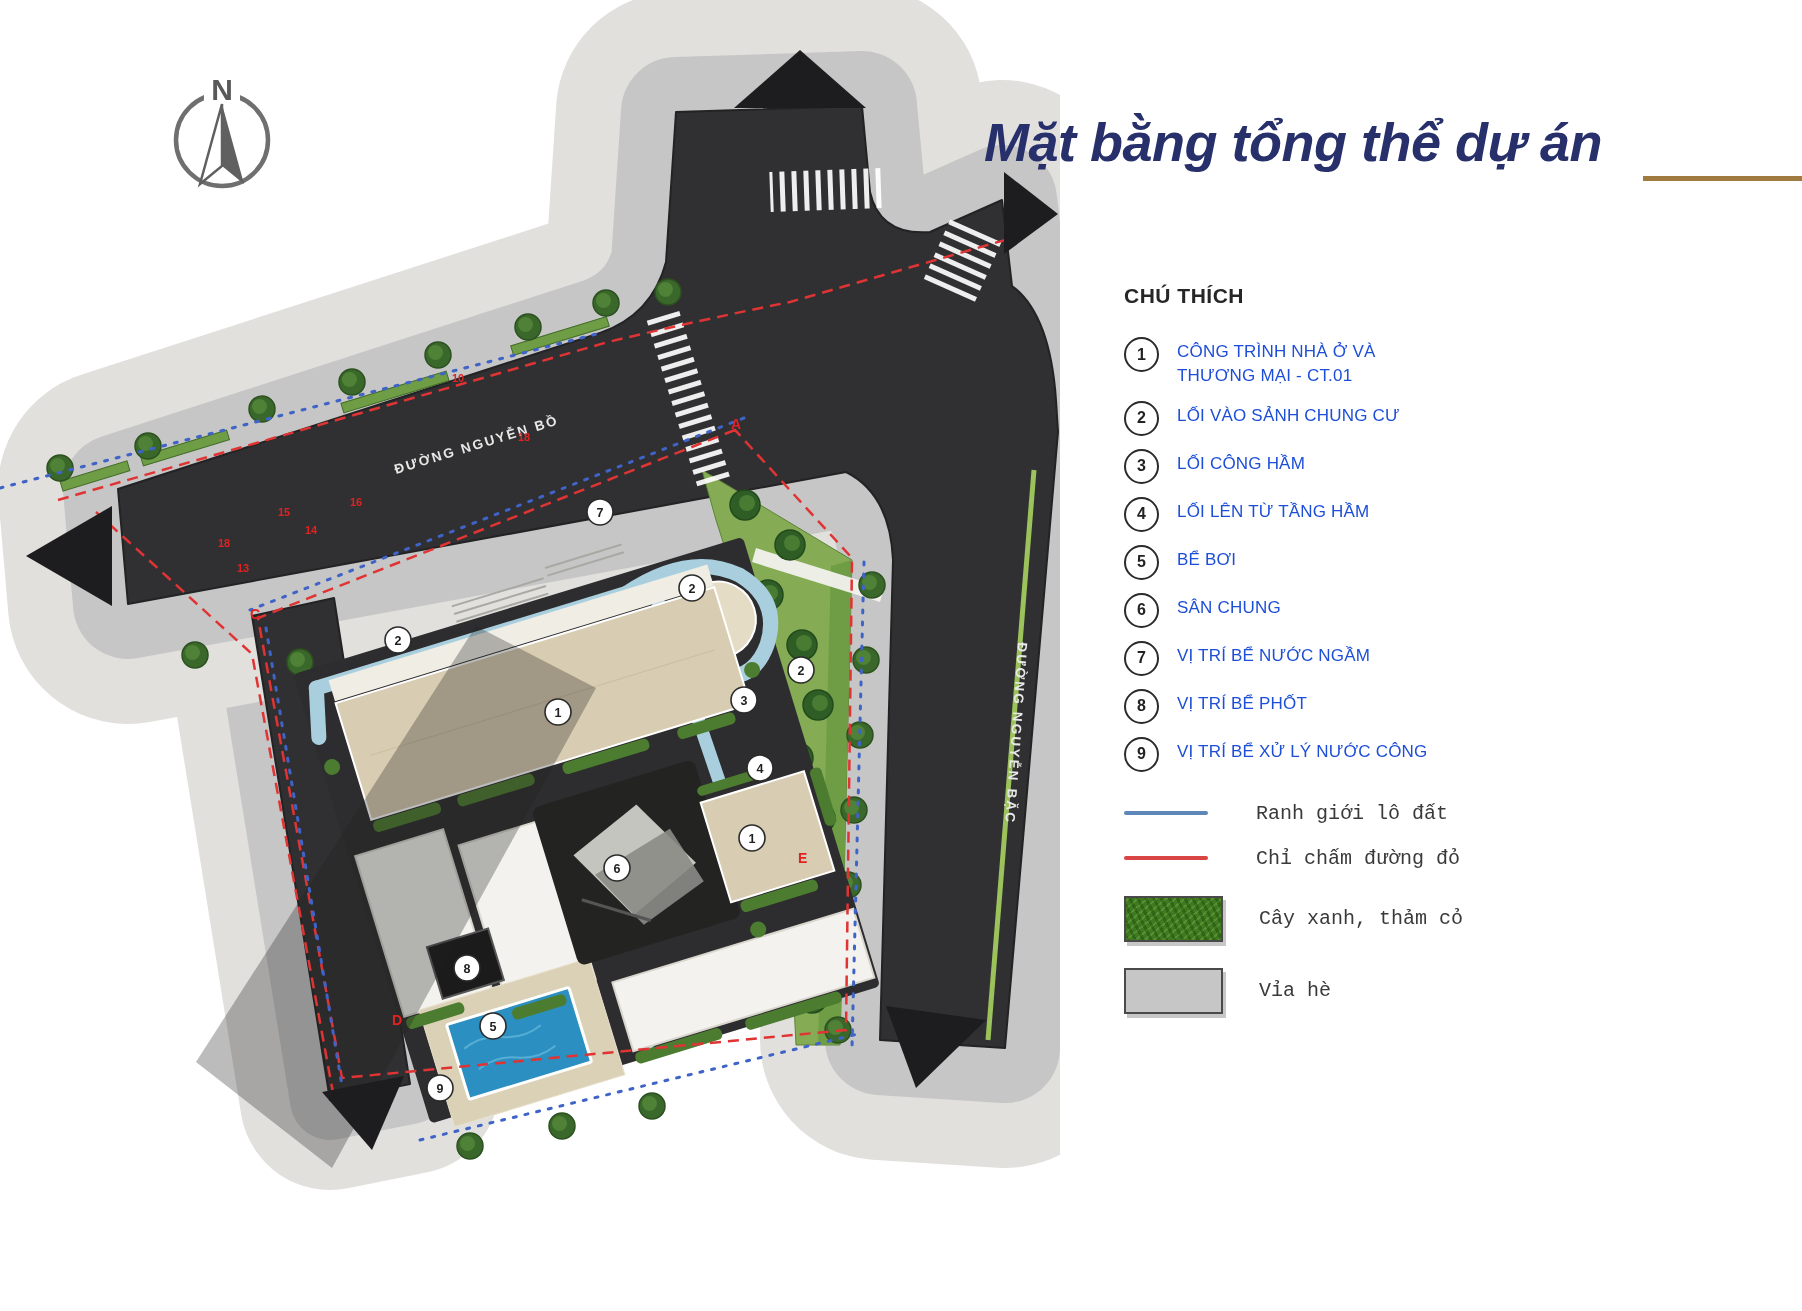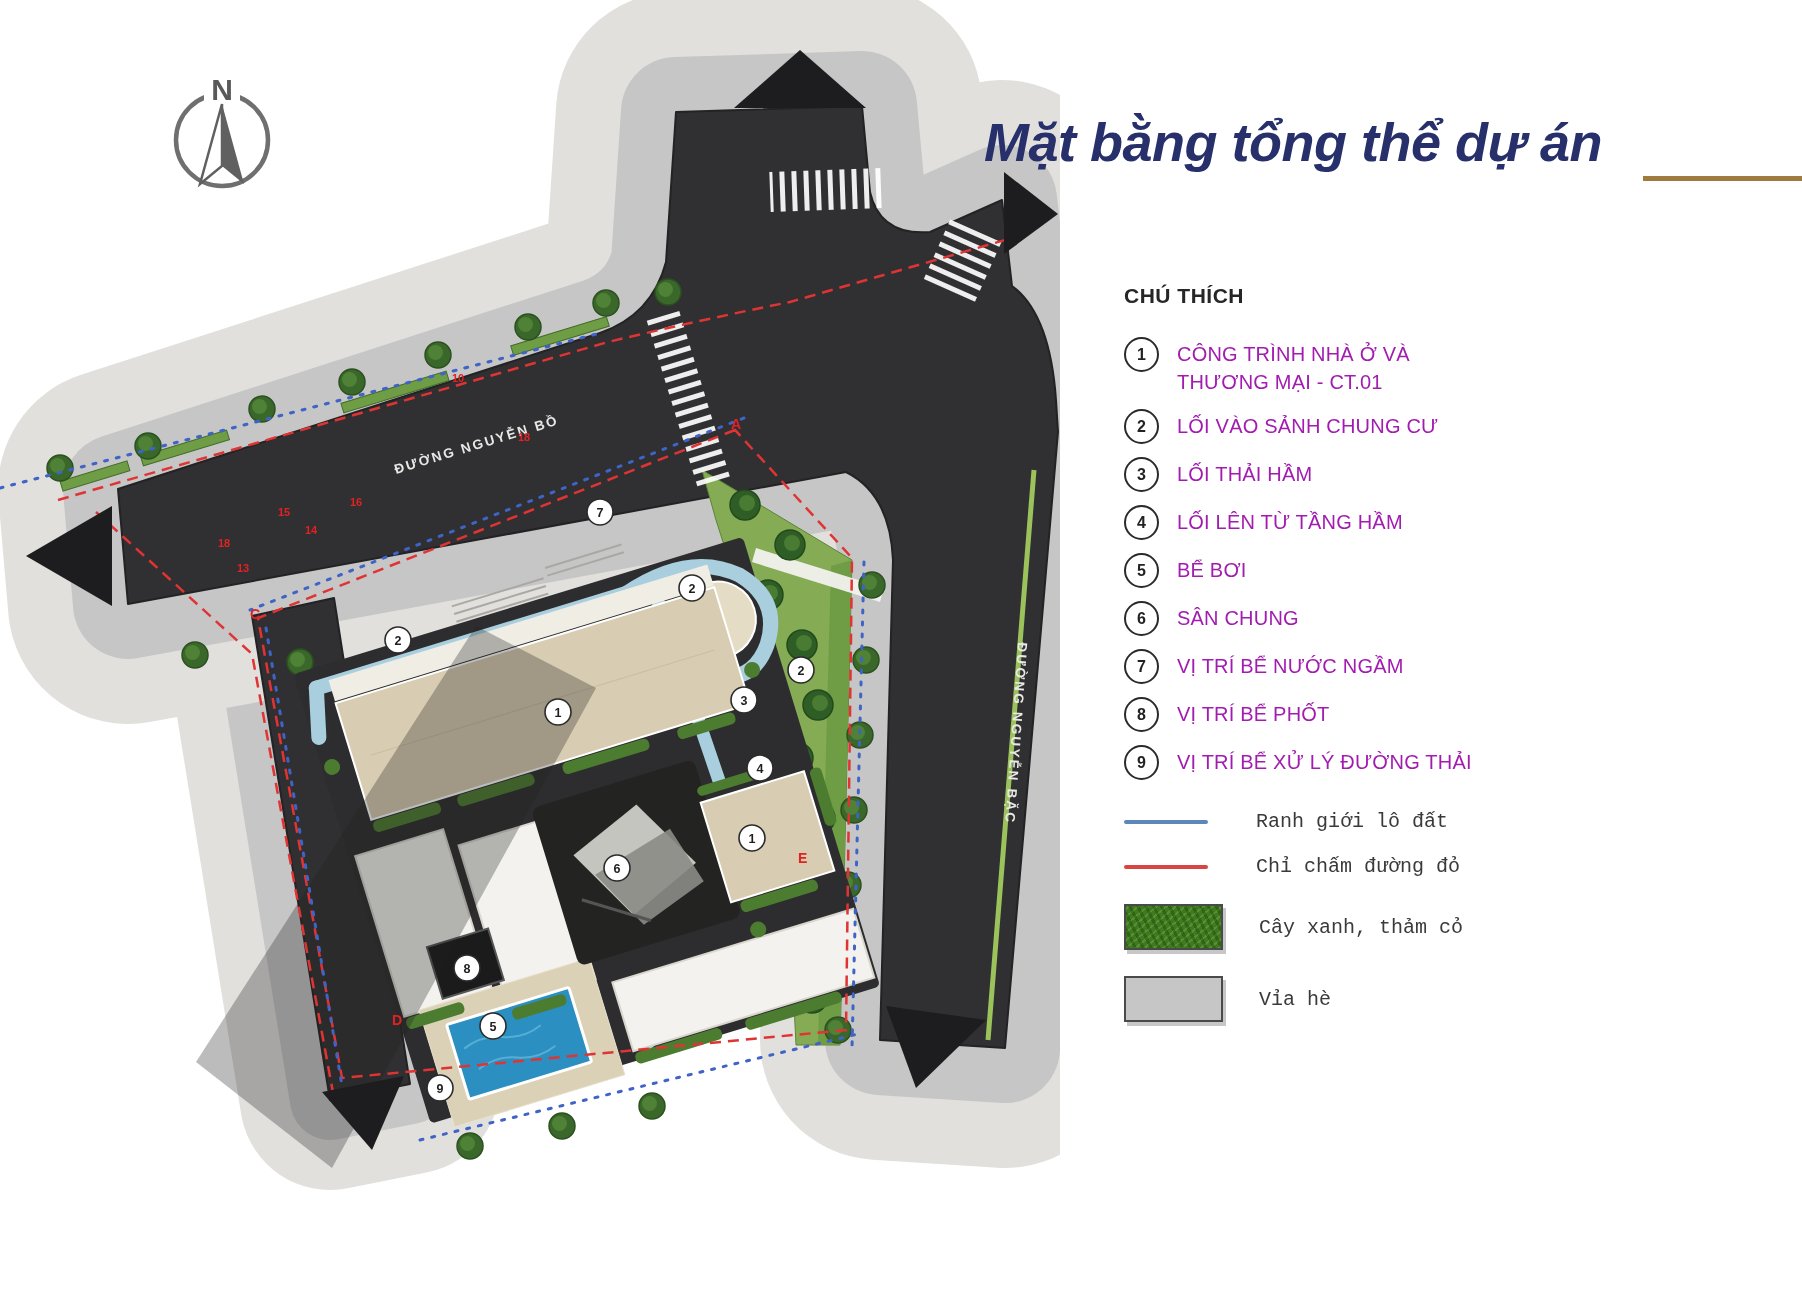--- a/index.html
+++ b/index.html
@@ -23,21 +23,21 @@
   
   .legend{position:absolute;left:1124px;top:284px;width:680px;color:var(--c-legend_text,#3d3d3d);}
   .legend-title{font-size:21px;font-weight:700;color:#262626;letter-spacing:.5px;margin:0 0 28px 0;}
   .legend-item{display:flex;align-items:flex-start;gap:18px;margin-bottom:12px;}
   .num-circle{
     flex:0 0 auto;width:31px;height:31px;border:2px solid #2b2b2b;border-radius:50%;
     display:flex;align-items:center;justify-content:center;
     font-size:16px;font-weight:700;color:#222;margin-top:1px;
   }
   .legend-item .lbl{
-    font-size:20px;letter-spacing:.2px;line-height:1.4;padding-top:4px;color:#a21caf;
+    font-size:17px;letter-spacing:.2px;line-height:1.4;padding-top:4px;color:#1d4ed8;
     white-space:pre-line;max-width:360px;
   }
   .legend-symbols{margin-top:30px;}
   .sym-row{display:flex;align-items:center;gap:36px;margin-bottom:22px;font-family:Liberation Mono, monospace;}
   .sym-cell{flex:0 0 96px;display:flex;align-items:center;justify-content:flex-start;}
   .sym-line{width:84px;height:4px;border-radius:2px;}
   .sym-line.blue{background:var(--c-legend_line_blue,#5d87b8);}
   .sym-line.red{background:var(--c-legend_line_red,#d84543);}
   .sym-swatch{width:95px;height:42px;border:2px solid #4a4a4a;box-shadow:3px 4px 0 rgba(0,0,0,.22);}
   .sym-swatch.gray{background:var(--c-swatch_gray,#c6c6c6);}
@@ -323,21 +323,21 @@
       <span class="num-circle">1</span>
       <span class="lbl">CÔNG TRÌNH NHÀ Ở VÀ
 THƯƠNG MẠI - CT.01</span>
     </div>
     <div class="legend-item">
       <span class="num-circle">2</span>
       <span class="lbl">LỐI VÀO SẢNH CHUNG CƯ</span>
     </div>
     <div class="legend-item">
       <span class="num-circle">3</span>
-      <span class="lbl">LỐI THẢI HẦM</span>
+      <span class="lbl">LỐI CÔNG HẦM</span>
     </div>
     <div class="legend-item">
       <span class="num-circle">4</span>
       <span class="lbl">LỐI LÊN TỪ TẦNG HẦM</span>
     </div>
     <div class="legend-item">
       <span class="num-circle">5</span>
       <span class="lbl">BỂ BƠI</span>
     </div>
     <div class="legend-item">
@@ -347,21 +347,21 @@
     <div class="legend-item">
       <span class="num-circle">7</span>
       <span class="lbl">VỊ TRÍ BỂ NƯỚC NGẦM</span>
     </div>
     <div class="legend-item">
       <span class="num-circle">8</span>
       <span class="lbl">VỊ TRÍ BỂ PHỐT</span>
     </div>
     <div class="legend-item">
       <span class="num-circle">9</span>
-      <span class="lbl">VỊ TRÍ BỂ XỬ LÝ ĐƯỜNG THẢI</span>
+      <span class="lbl">VỊ TRÍ BỂ XỬ LÝ NƯỚC CÔNG</span>
     </div>
 
     <div class="legend-symbols">
       <div class="sym-row">
         <span class="sym-cell">
             <span class="sym-line blue"></span>
           </span>
         <span class="lbl">Ranh giới lô đất</span>
       </div>
       <div class="sym-row">

